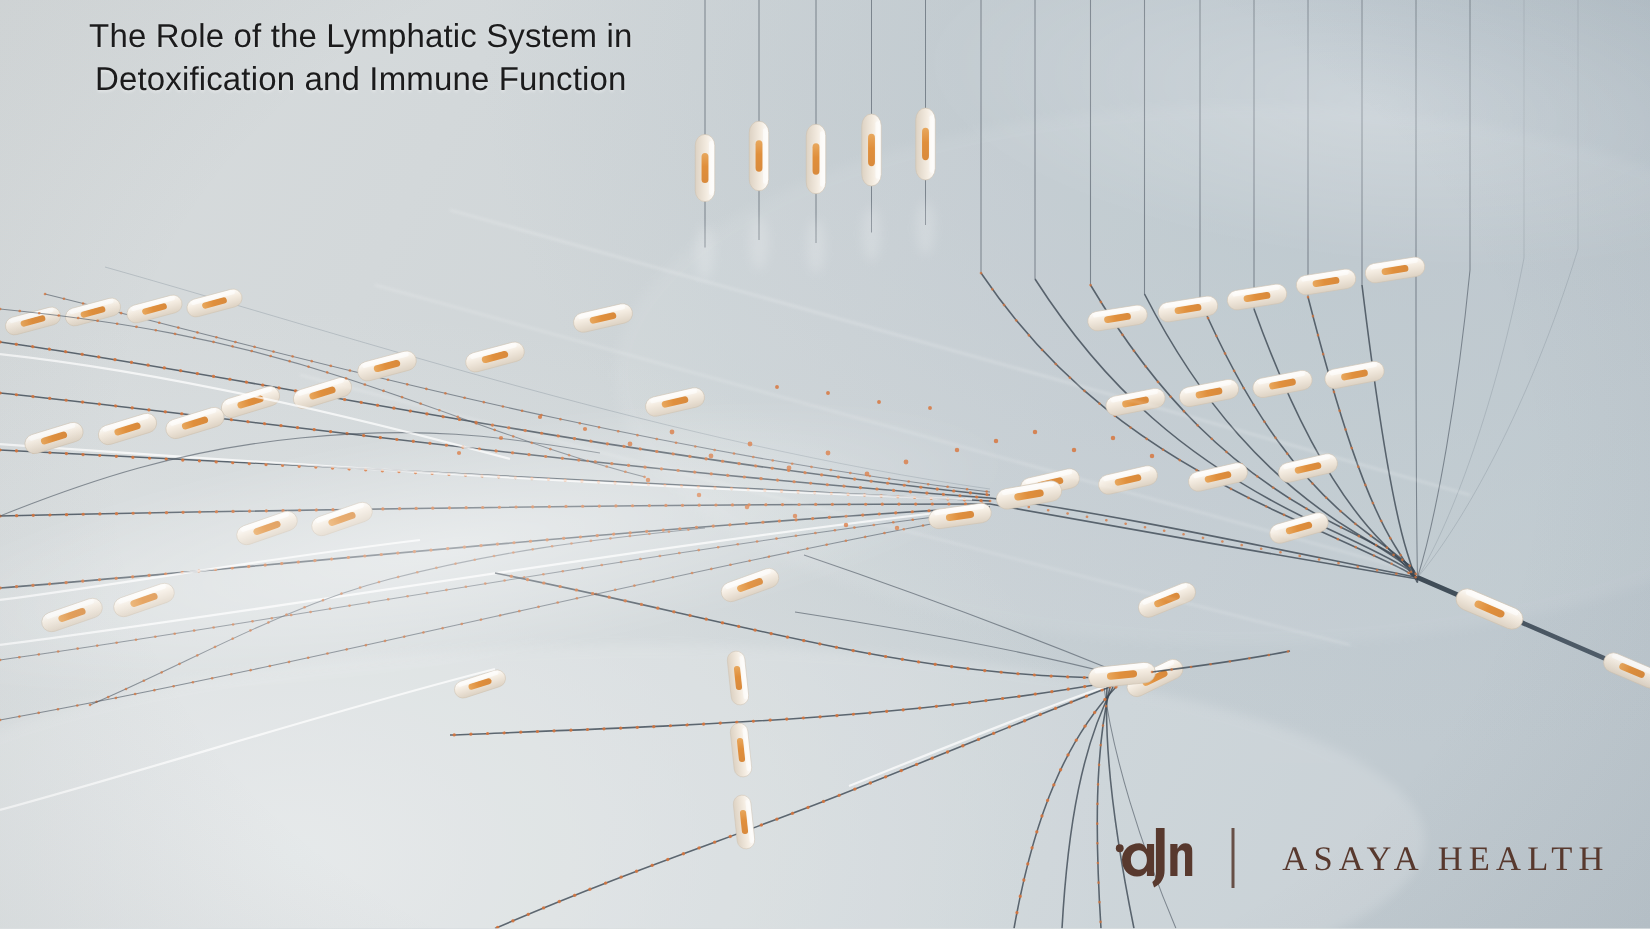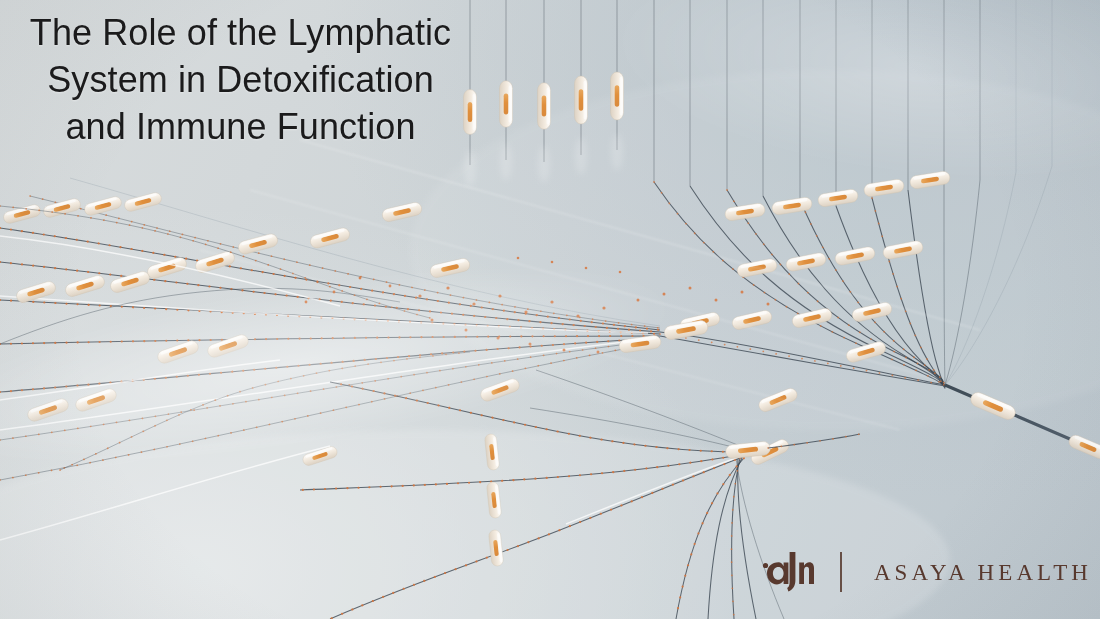--- a/index.html
+++ b/index.html
@@ -36,28 +36,28 @@
   }
 
   
   #title-block{
     position:absolute;left:18px;top:10px;width:445px;
     text-align:center;z-index:8;
   }
   #article-title{
     margin:0;color:#1b1b1c;
     font-family:"Liberation Sans", sans-serif;
-    font-weight:400;font-size:36px;line-height:1.30;
+    font-weight:400;font-size:22px;line-height:1.30;
     letter-spacing:0.1px;
     text-shadow:0 1px 2px rgba(255,255,255,0.38);
   }
 
   
   #brand{
-    position:absolute;right:8px;bottom:22px;z-index:9;
+    position:absolute;right:27px;bottom:22px;z-index:9;
     display:flex;align-items:center;gap:12px;
     height:50px;
   }
   #brand-mark{
     display:block;width:56px;height:46px;flex:0 0 auto;
   }
   #brand-rule{
     width:1.6px;height:40px;background:#5c4036;opacity:0.9;
     margin:0 20px 0 14px;flex:0 0 auto;
   }

